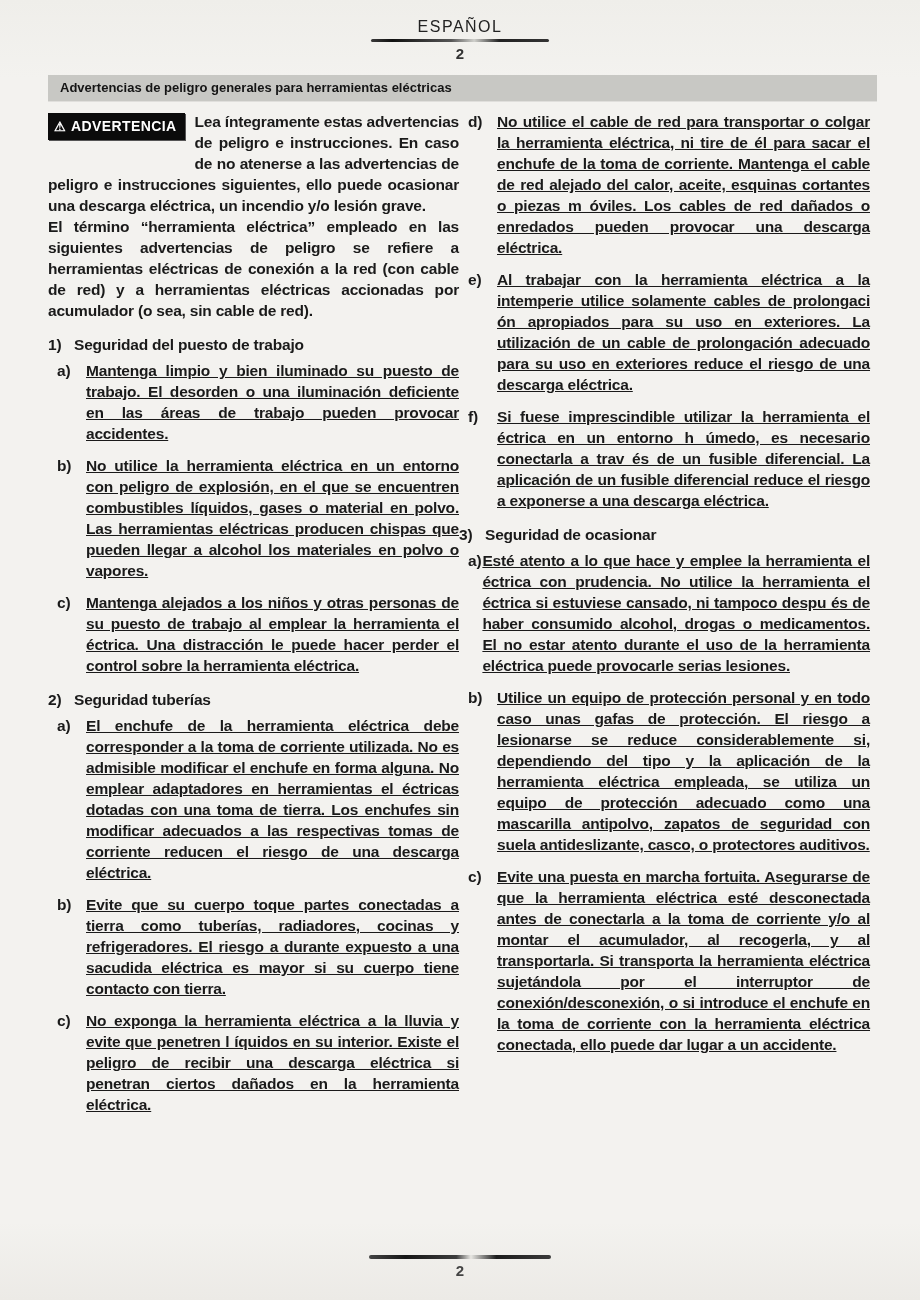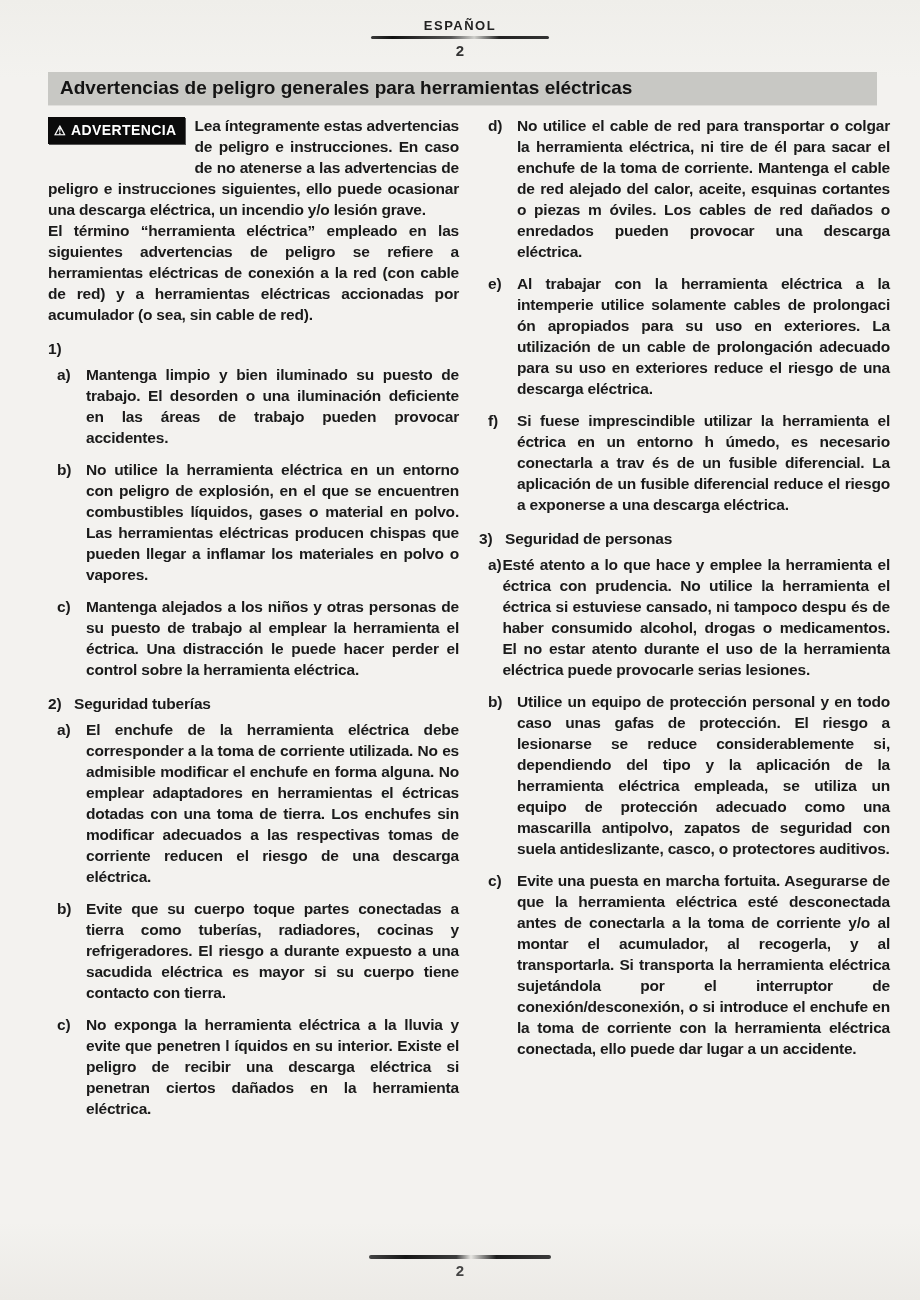--- a/index.html
+++ b/index.html
@@ -7,54 +7,54 @@
     width:920px;height:1300px;
     background:linear-gradient(180deg,#efeeea 0%,#f3f2ef 6%,#f3f2ef 94%,#eceae6 100%);
     font-family:"Liberation Sans",sans-serif;
     color:#1a1a1a;
     position:relative;
     overflow:hidden;
     -webkit-font-smoothing:antialiased;
   }
   
   .page-header{padding-top:18px;text-align:center;}
-  .lang{font-size:13px;font-weight:700;letter-spacing:1.5px;color:#222;}
+  .lang{font-size:16px;font-weight:400;letter-spacing:1.5px;color:#222;}
   .rule{height:3px;width:178px;margin:3px auto 0;
     background:linear-gradient(90deg,#3a3a3a 0%,#111 12%,#555 45%,#cfcfcb 58%,#222 72%,#333 100%);
     border-radius:2px;}
   .rule-bottom{height:4px;width:182px;
     background:linear-gradient(90deg,#444 0%,#161616 20%,#3c3c3c 48%,#e8e7e3 56%,#1c1c1c 70%,#3a3a3a 100%);}
   .pagenum{font-size:15px;font-weight:700;color:#333;margin-top:3px;}
   
   .title-bar{
     margin:13px 0 10px 48px;width:829px;box-sizing:border-box;
     background:#c8c8c4;
     padding:5px 10px 6px 12px;
-    font-size:19px;font-weight:700;color:#141414;
+    font-size:13px;font-weight:700;color:#141414;
     box-shadow:0 1px 0 rgba(0,0,0,.08);
   }
   
-  .columns{display:flex;margin:0 0 0 48px;width:842px;gap:20px;align-items:flex-start;}
+  .columns{display:flex;margin:0 0 0 48px;width:842px;align-items:flex-start;}
   .col{width:411px;font-size:15.5px;line-height:21px;font-weight:700;letter-spacing:-0.2px;}
   p.intro{margin:0;text-align:justify;}
   
   .warn-badge{
     float:left;background:#0b0b0b;color:#fff;
     padding:3px 8px 3px 6px;margin:2px 10px 16px 0;
     font-size:14px;font-weight:700;letter-spacing:.4px;
     white-space:nowrap;box-shadow:1px 1px 0 #555;
   }
   .warn-icon{margin-right:5px;font-size:13px;}
   
   .section-heading{display:flex;margin:13px 0 5px;font-weight:700;}
   .sec-label{flex:0 0 26px;}
   .list-item{display:flex;margin:0 0 11px;text-align:justify;}
   .item-label{flex:0 0 38px;padding-left:9px;box-sizing:border-box;}
   .list-item.tight .item-label{flex:0 0 auto;width:auto;padding-left:9px;margin-right:1px;}
-  .item-text{flex:1 1 auto;}
+  .item-text{flex:1 1 auto;text-decoration:underline;}
   
   .page-footer{position:absolute;left:0;right:0;top:1252px;text-align:center;}
   .page-footer .pagenum{color:#444;}
 </style>
 </head>
 <body>
 
 <header class="page-header">
   <div class="lang">ESPAÑOL</div>
   <div class="rule"></div>
@@ -71,28 +71,29 @@
     <p class="intro">
       <span class="warn-badge"><span class="warn-icon">⚠</span><span>ADVERTENCIA</span></span>
       <span>Lea íntegramente estas advertencias de peligro e instrucciones.  En caso de no atenerse a las advertencias de peligro e instrucciones siguientes, ello puede ocasionar una descarga eléctrica, un incendio y/o lesión grave.</span>
     </p>
     <p class="intro">
       <span>El término “herramienta eléctrica” empleado en las siguientes advertencias de peligro se refiere a herramientas eléctricas de conexión a la red (con cable de red) y a herramientas eléctricas accionadas por acumulador (o sea, sin cable de red).</span>
     </p>
 
     <div class="section-heading">
       <span class="sec-label">1)</span>
+      <span class="sec-title">Seguridad del puesto de trabajo</span>
     </div>
     <div class="list-item">
       <span class="item-label">a)</span>
       <span class="item-text">Mantenga limpio y bien iluminado su puesto de trabajo.  El desorden o una iluminación deficiente en las áreas de trabajo pueden provocar accidentes.</span>
     </div>
     <div class="list-item">
       <span class="item-label">b)</span>
-      <span class="item-text">No utilice la herramienta eléctrica en un entorno con peligro de explosión, en el que se encuentren combustibles líquidos, gases o material en polvo.  Las herramientas eléctricas producen chispas que pueden llegar a inflamar los materiales en polvo o vapores.</span>
+      <span class="item-text">No utilice la herramienta eléctrica en un entorno con peligro de explosión, en el que se encuentren combustibles líquidos, gases o material en polvo.  Las herramientas eléctricas producen chispas que pueden llegar a alcohol los materiales en polvo o vapores.</span>
     </div>
     <div class="list-item">
       <span class="item-label">c)</span>
       <span class="item-text">Mantenga alejados a los niños y otras personas de su puesto de trabajo al emplear la herramienta el éctrica.  Una distracción le puede hacer perder el control sobre la herramienta eléctrica.</span>
     </div>
 
     <div class="section-heading">
       <span class="sec-label">2)</span>
       <span class="sec-title">Seguridad tuberías</span>
     </div>
@@ -119,21 +120,21 @@
       <span class="item-label">e)</span>
       <span class="item-text">Al trabajar con la herramienta eléctrica a la intemperie utilice solamente cables de prolongaci ón apropiados para su uso en exteriores.  La utilización de un cable de prolongación adecuado para su uso en exteriores reduce el riesgo de una descarga eléctrica.</span>
     </div>
     <div class="list-item">
       <span class="item-label">f)</span>
       <span class="item-text">Si fuese imprescindible utilizar la herramienta el éctrica en un entorno h úmedo, es necesario conectarla a trav és de un fusible diferencial.   La aplicación de un fusible diferencial reduce el riesgo a exponerse a una descarga eléctrica.</span>
     </div>
 
     <div class="section-heading">
       <span class="sec-label">3)</span>
-      <span class="sec-title">Seguridad de personas</span>
+      <span class="sec-title">Seguridad de ocasionar</span>
     </div>
     <div class="list-item tight">
       <span class="item-label">a)</span>
       <span class="item-text">Esté  atento a lo que hace y emplee la herramienta el éctrica con prudencia. No utilice la herramienta el éctrica si estuviese cansado, ni tampoco despu és de haber consumido alcohol, drogas o medicamentos.  El no estar atento durante el uso de la herramienta eléctrica puede provocarle serias lesiones.</span>
     </div>
     <div class="list-item">
       <span class="item-label">b)</span>
       <span class="item-text">Utilice un equipo de protección personal y en todo caso unas gafas de protección.  El riesgo a lesionarse se reduce considerablemente si, dependiendo del tipo y la aplicación de la herramienta eléctrica empleada, se utiliza un equipo de protección adecuado como una mascarilla antipolvo, zapatos de seguridad con suela antideslizante, casco, o protectores auditivos.</span>
     </div>
     <div class="list-item">

